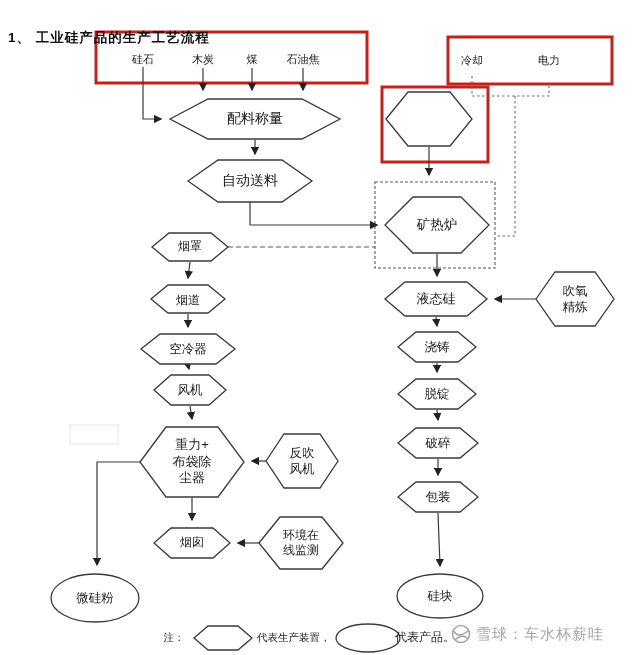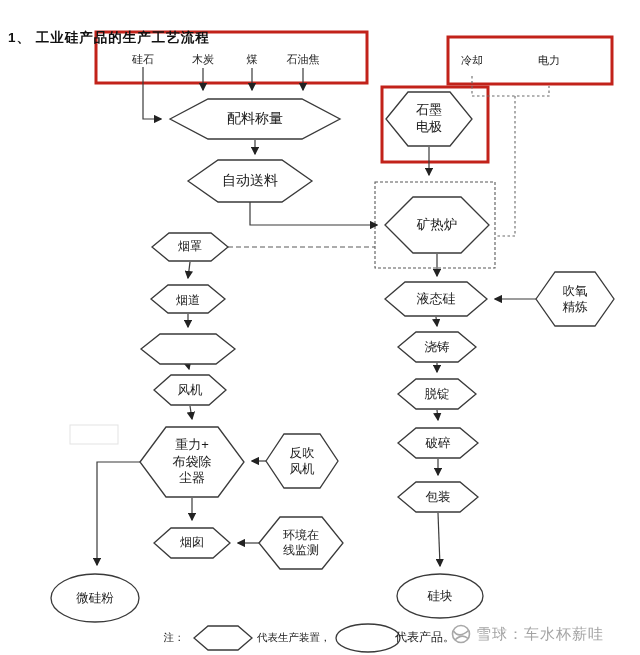--- a/index.html
+++ b/index.html
@@ -109,25 +109,24 @@
   <div class="lbl mat" style="left:123px; top:51px; width:40px; height:17px;">硅石</div>
   <div class="lbl mat" style="left:183px; top:51px; width:40px; height:17px;">木炭</div>
   <div class="lbl mat" style="left:234px; top:51px; width:36px; height:17px;">煤</div>
   <div class="lbl mat" style="left:278px; top:51px; width:50px; height:17px;">石油焦</div>
 
   <div class="lbl mat" style="left:452px; top:52px; width:40px; height:17px;">冷却</div>
   <div class="lbl mat" style="left:529px; top:52px; width:40px; height:17px;">电力</div>
 
   <div class="lbl" style="left:195px; top:107px; width:120px; height:24px; font-size:14px;">配料称量</div>
   <div class="lbl" style="left:190px; top:169px; width:120px; height:24px; font-size:14px;">自动送料</div>
-  <div class="lbl" style="left:399px; top:93px; width:60px; height:52px; font-size:13px;">石墨
-电极</div>
   <div class="lbl" style="left:387px; top:213px; width:100px; height:24px; font-size:13.5px;">矿热炉</div>
   <div class="lbl" style="left:150px; top:235px; width:80px; height:24px; font-size:12px;">烟罩</div>
   <div class="lbl" style="left:148px; top:287px; width:80px; height:28px; font-size:12px;">烟道</div>
+  <div class="lbl" style="left:143px; top:337px; width:90px; height:24px; font-size:12.5px;">空冷器</div>
   <div class="lbl" style="left:150px; top:378px; width:80px; height:24px; font-size:12.5px;">风机</div>
   <div class="lbl" style="left:147px; top:428px; width:90px; height:68px; font-size:13px;">重力+
 布袋除
 尘器</div>
   <div class="lbl" style="left:267px; top:434px; width:70px; height:54px; font-size:12.5px;">反吹
 风机</div>
   <div class="lbl" style="left:152px; top:531px; width:80px; height:24px; font-size:12px;">烟囱</div>
   <div class="lbl" style="left:261px; top:517px; width:80px; height:52px; font-size:12px;">环境在
 线监测</div>
   <div class="lbl" style="left:53px; top:586px; width:84px; height:24px; font-size:12.5px;">微硅粉</div>

